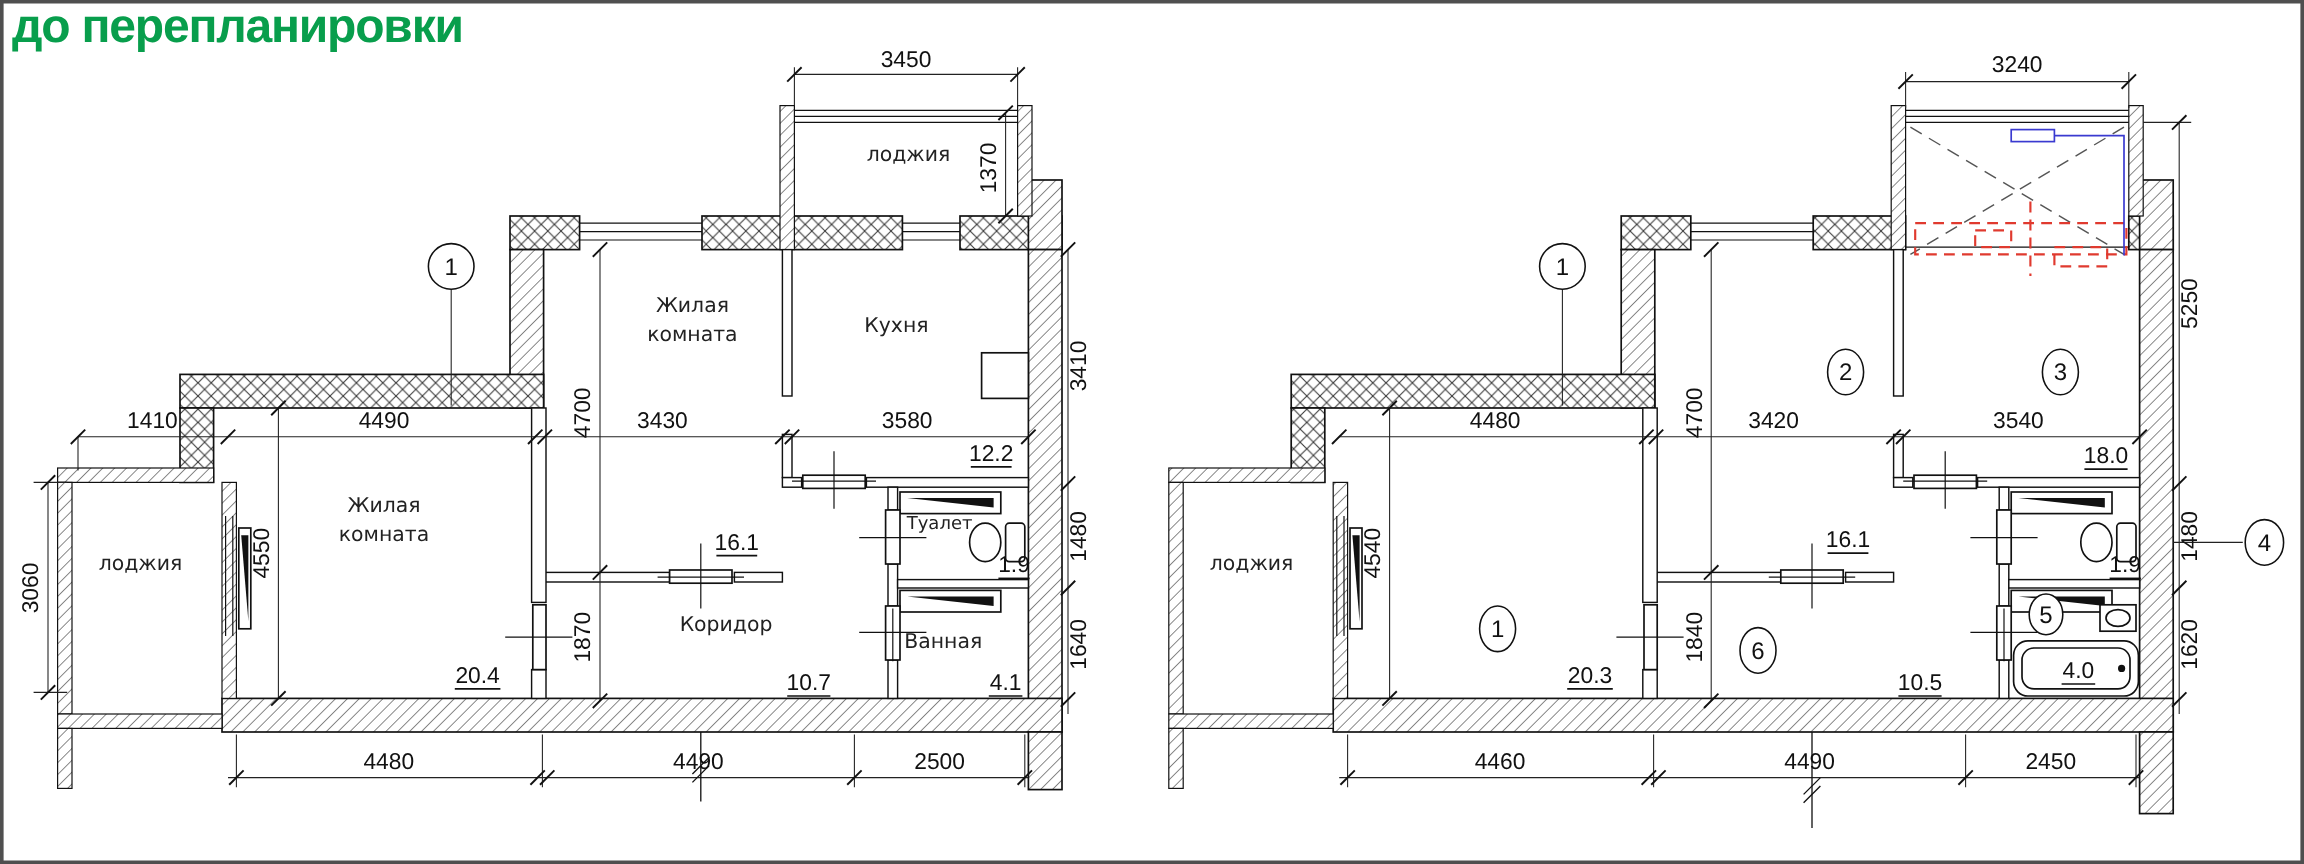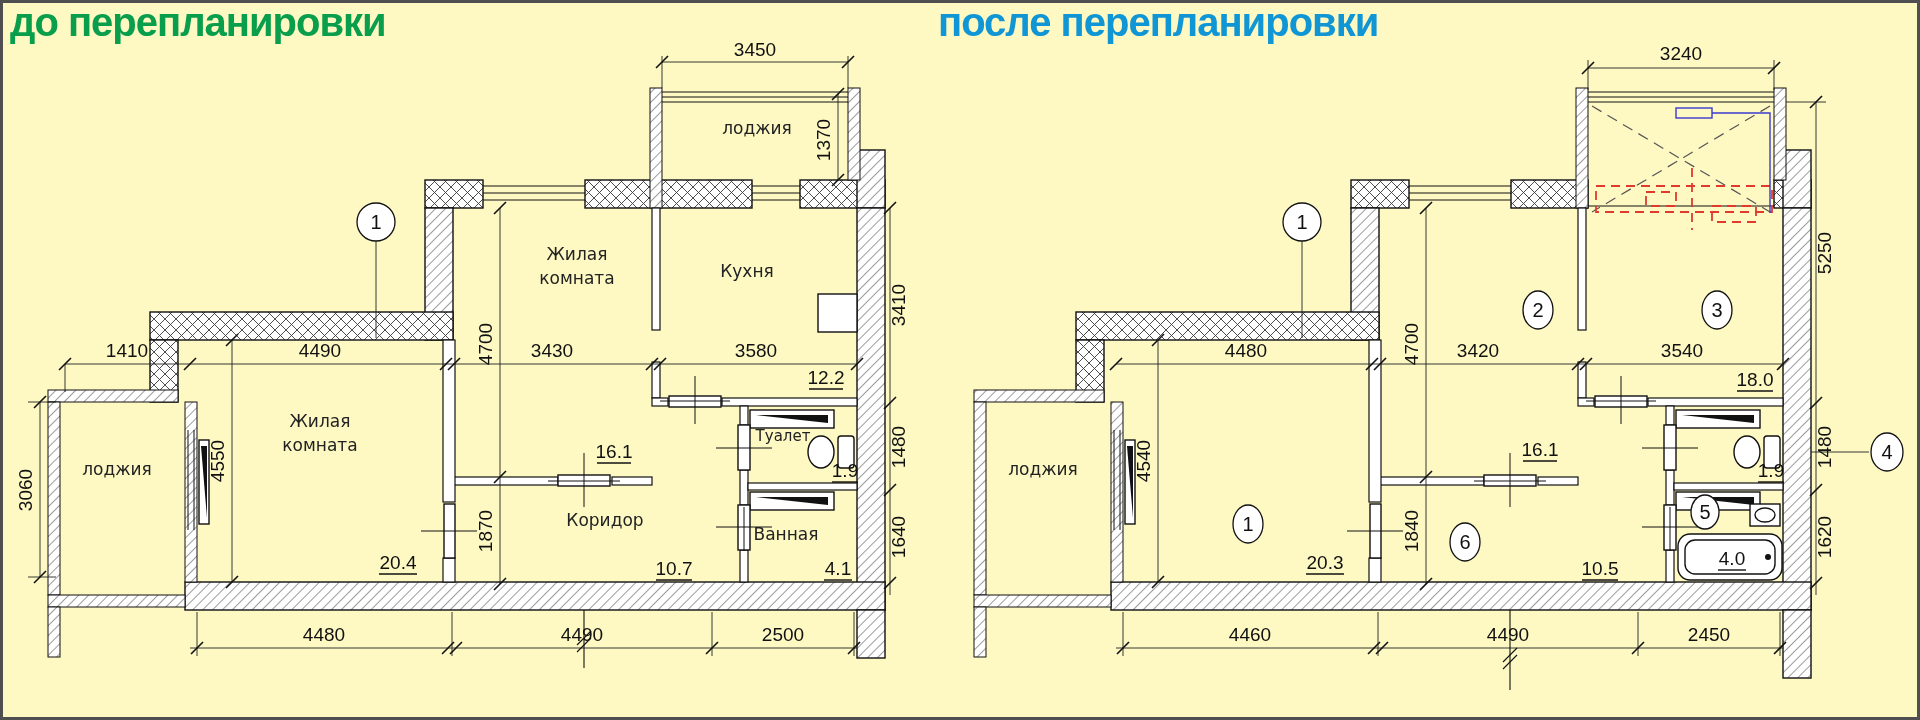--- a/index.html
+++ b/index.html
@@ -1,17 +1,17 @@
 <!DOCTYPE html>
 <html><head>
 <meta charset="utf-8">
 <style>
   html,body{margin:0;padding:0;background:#e8e8e8;}
   #canvas{
-    position:relative;width:1920px;height:720px;background:#fef9c3;
+    position:relative;width:1920px;height:720px;background:#ffffff;
     box-shadow:inset 0 0 0 3px #4f4f4f;overflow:hidden;
     font-family:"Liberation Sans",sans-serif;
   }
   .plan-title{
     position:absolute;top:0;font-weight:bold;font-size:40px;letter-spacing:-1px;
     font-family:"Liberation Sans",sans-serif;white-space:nowrap;
   }
   #title-before{left:10px;}
   #title-after{left:938px;}
   svg text{fill:#111;}
@@ -34,21 +34,20 @@
   .bluemark{stroke:#3a3ad0;stroke-width:1.4;fill:none;}
   .xdash{stroke:#555;stroke-width:1.2;stroke-dasharray:11 7;}
   .brk{stroke:#111;stroke-width:1.1;}
 </style>
 </head>
 <body>
 
 <div id="canvas">
 
   <div id="title-before" class="plan-title" style="color:#089e4c">до перепланировки</div>
-  <div id="title-after" class="plan-title" style="color:#1095d5">после перепланировки</div>
 
   <svg width="1920" height="720" viewBox="0 0 1920 720" style="position:absolute;left:0;top:0">
     <defs>
       <pattern id="x1" width="11" height="11" patternUnits="userSpaceOnUse">
         <rect width="11" height="11" fill="#fff"></rect>
         <line x1="0" y1="0" x2="11" y2="11" stroke="#3a3a3a" stroke-width="0.9"></line>
         <line x1="11" y1="0" x2="0" y2="11" stroke="#3a3a3a" stroke-width="0.9"></line>
       </pattern>
       <pattern id="h1" width="7" height="7" patternUnits="userSpaceOnUse" patternTransform="rotate(45)">
         <rect width="7" height="7" fill="#fff"></rect>

